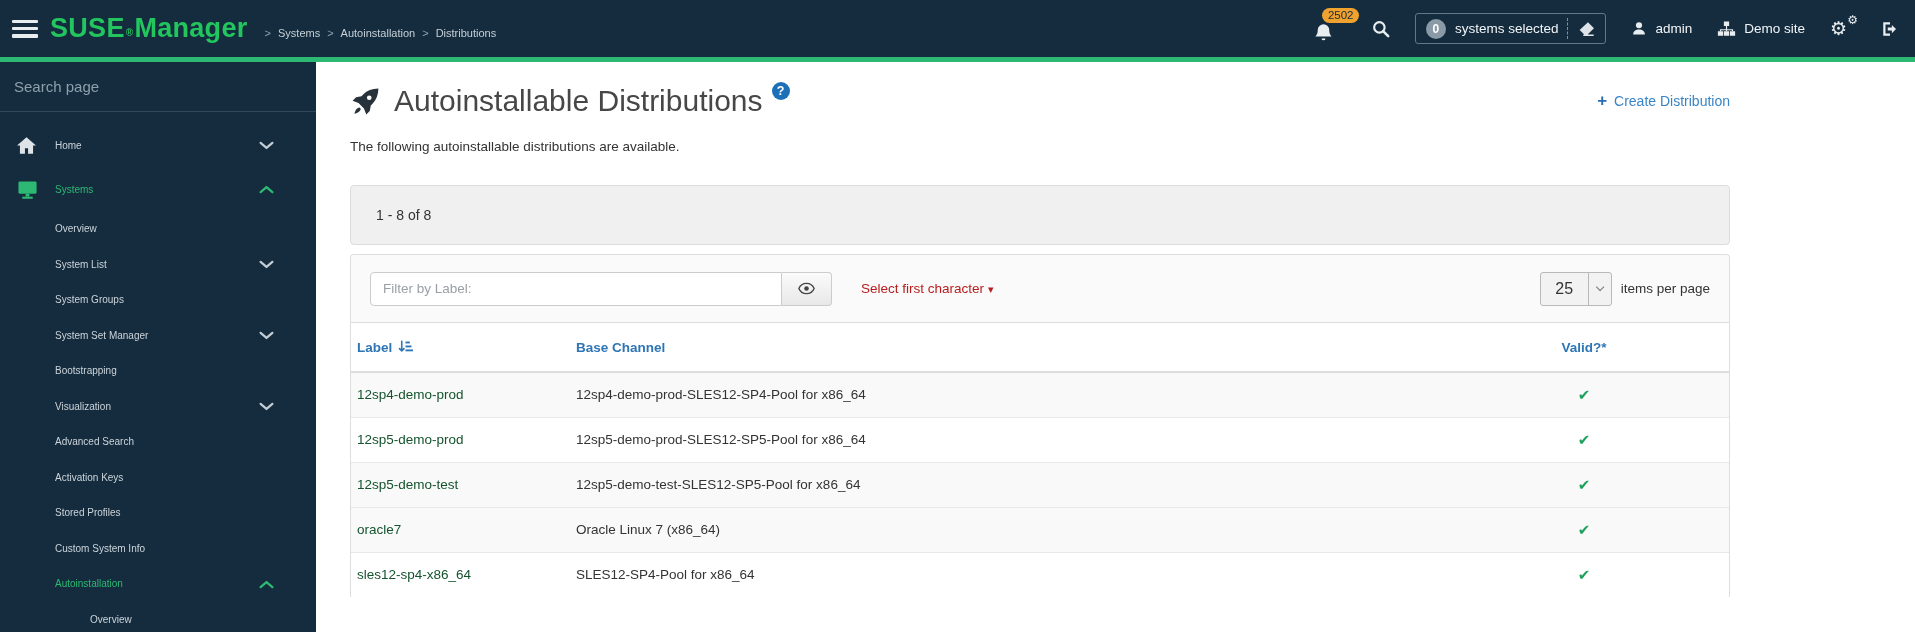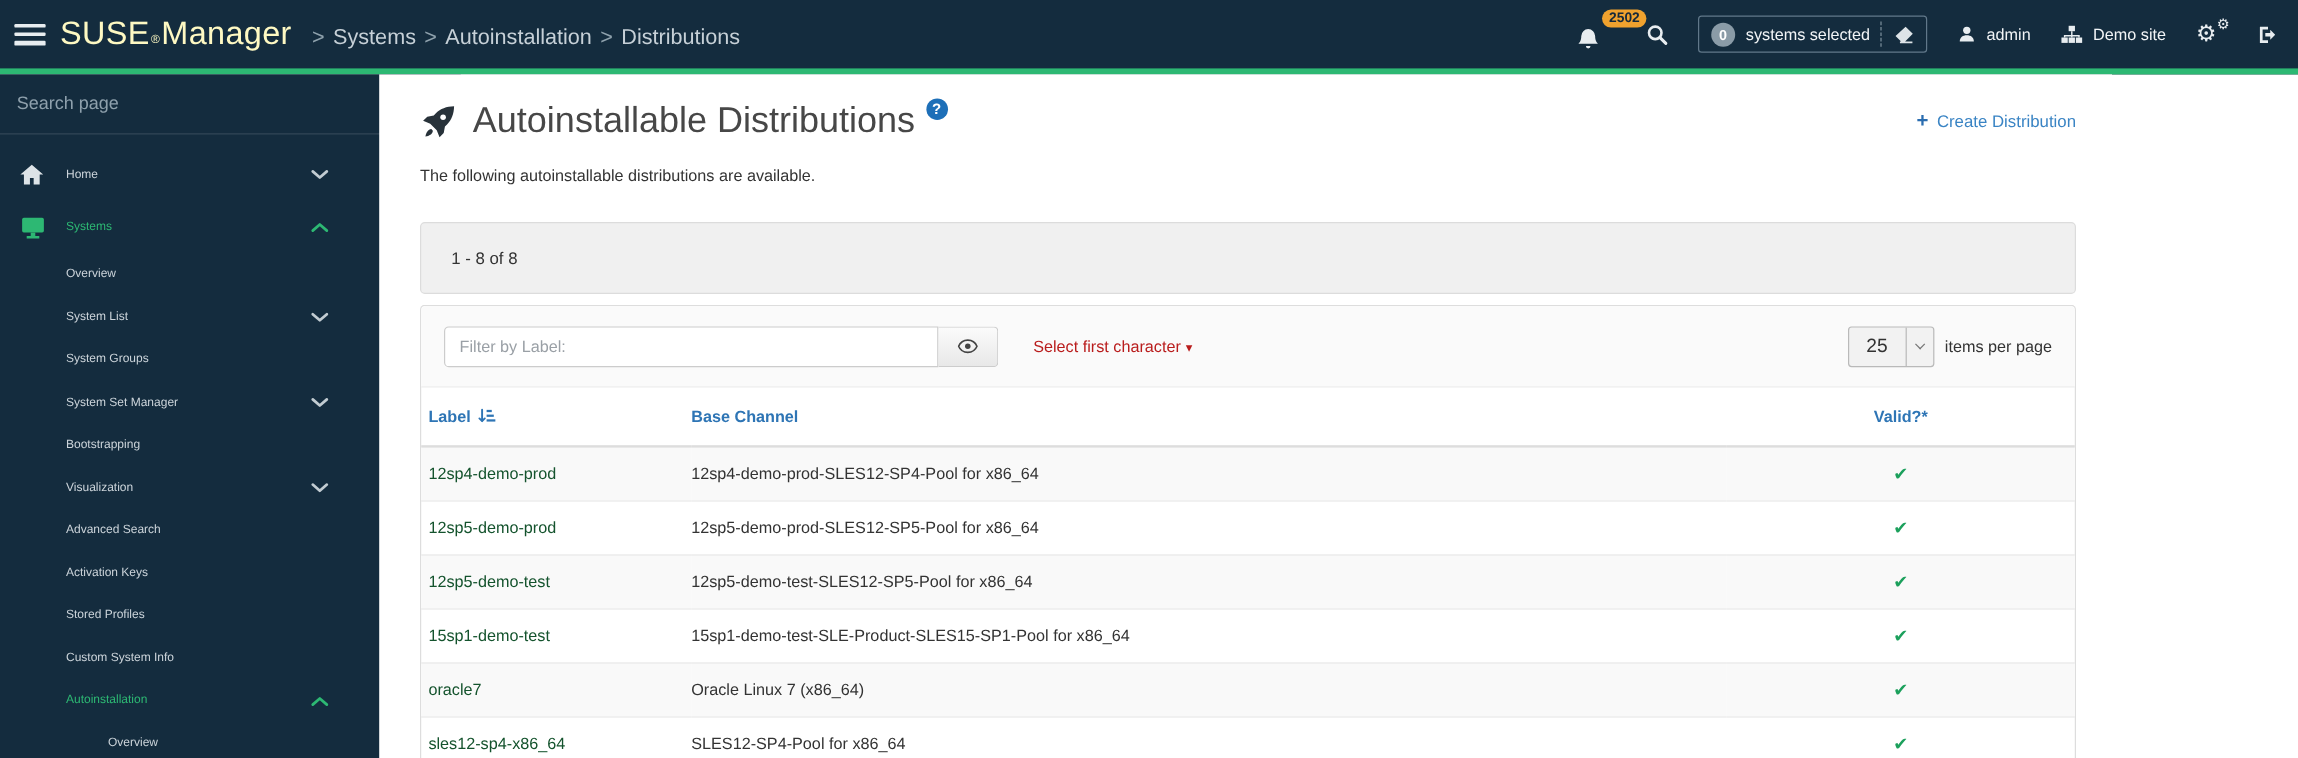--- a/index.html
+++ b/index.html
@@ -7,30 +7,30 @@
     font-family:"Liberation Sans","DejaVu Sans",sans-serif; background:#fff; }
 
   
   .topbar { position:absolute; left:0; top:0; width:1915px; height:62px;
     background:#142c3e; border-bottom:5px solid #2db873;
     display:flex; align-items:center; padding:0 16px 0 12px; color:#fff; }
   .hamburger { width:26px; height:18px; display:flex; flex-direction:column;
     justify-content:space-between; cursor:pointer; margin-right:12px; }
   .hamburger span { display:block; height:3.5px; background:#e8edf0; border-radius:1px; }
   .brand-group { display:flex; align-items:baseline; white-space:nowrap; }
-  .logo { font-size:27px; font-weight:400; letter-spacing:.3px; color:#fef9c3; cursor:pointer; }
+  .logo { font-size:27px; font-weight:700; letter-spacing:.3px; color:#22c55e; cursor:pointer; }
   .logo .reg { font-size:10px; position:relative; top:-1px; padding:0 1px; }
-  .breadcrumb { margin-left:10px; font-size:18px; color:#b9c5cd; }
+  .breadcrumb { margin-left:10px; font-size:11px; color:#b9c5cd; }
   .bc-sep { margin:0 7px; color:#8fa2ad; }
   .bc-item { color:#c6d0d7; cursor:pointer; }
   .top-right { margin-left:auto; display:flex; align-items:center; gap:25px; }
   .bell-wrap { position:relative; width:34px; height:34px; cursor:pointer; }
   .bell-wrap svg { position:absolute; left:0; bottom:2px; }
-  .notif-badge { position:absolute; left:22px; top:-4px; background:#f0a22e; color:#16293a;
-    font-size:11.5px; font-weight:bold; padding:1.5px 6px; border-radius:9px; }
+  .notif-badge { position:absolute; left:9px; top:-4px; background:#f0a22e; color:#16293a;
+    font-size:11.5px; font-weight:normal; padding:1.5px 6px; border-radius:9px; }
   .icon-btn { cursor:pointer; display:flex; align-items:center; }
   .sel-box { display:flex; align-items:center; height:31px; border:1px solid #61788a;
     border-radius:3px; padding:0 10px; gap:9px; cursor:pointer; }
   .sel-count { width:20px; height:20px; border-radius:50%; background:#8a9ba7; color:#fff;
     font-size:12px; font-weight:bold; display:flex; align-items:center; justify-content:center; }
   .sel-label { font-size:13.5px; color:#f2f5f7; }
   .sel-divider { align-self:stretch; margin:4px 0; border-left:1px dashed #7d919e; }
   .user-item { display:flex; align-items:center; gap:8px; font-size:13.5px; color:#f2f5f7; cursor:pointer; }
   .gears { position:relative; width:26px; height:24px; font-size:19px; color:#e8edf0; }
   .gears .g2 { position:absolute; right:-2px; top:-4px; font-size:12px; }
@@ -317,25 +317,20 @@
           <tr class="">
             <td class="c1"><a class="dist-link">12sp5-demo-prod</a></td>
             <td class="c2">12sp5-demo-prod-SLES12-SP5-Pool for x86_64</td>
             <td class="c3"><span class="valid-check">✔</span></td>
           </tr>
           <tr class="stripe">
             <td class="c1"><a class="dist-link">12sp5-demo-test</a></td>
             <td class="c2">12sp5-demo-test-SLES12-SP5-Pool for x86_64</td>
             <td class="c3"><span class="valid-check">✔</span></td>
           </tr>
-          <tr class="">
-            <td class="c1"><a class="dist-link">15sp1-demo-test</a></td>
-            <td class="c2">15sp1-demo-test-SLE-Product-SLES15-SP1-Pool for x86_64</td>
-            <td class="c3"><span class="valid-check">✔</span></td>
-          </tr>
           <tr class="stripe">
             <td class="c1"><a class="dist-link">oracle7</a></td>
             <td class="c2">Oracle Linux 7 (x86_64)</td>
             <td class="c3"><span class="valid-check">✔</span></td>
           </tr>
           <tr class="">
             <td class="c1"><a class="dist-link">sles12-sp4-x86_64</a></td>
             <td class="c2">SLES12-SP4-Pool for x86_64</td>
             <td class="c3"><span class="valid-check">✔</span></td>
           </tr>

